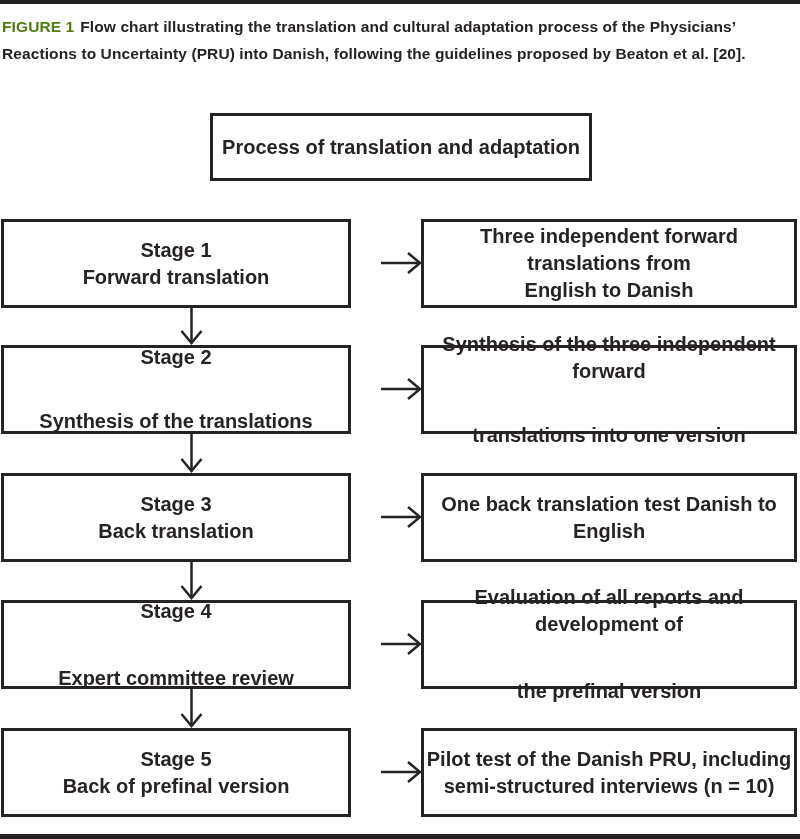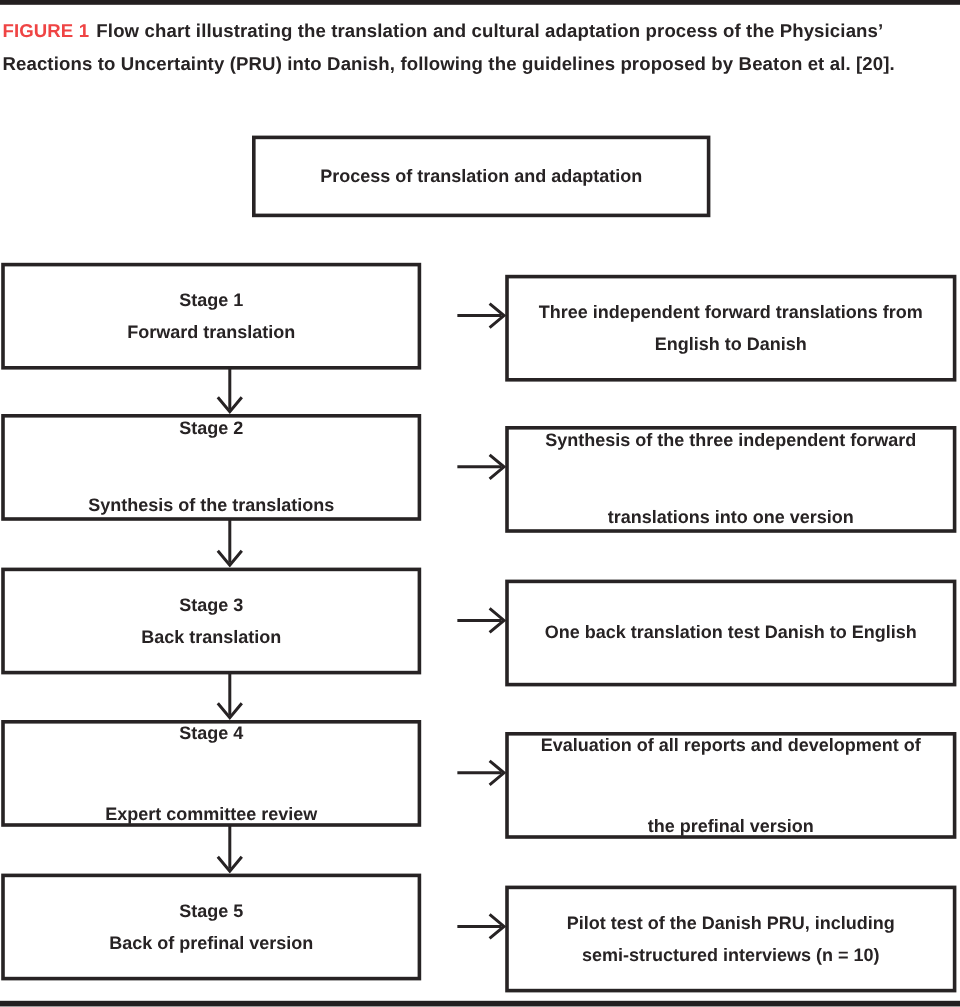--- a/index.html
+++ b/index.html
@@ -24,39 +24,39 @@
 
   .caption {
     position: absolute;
     left: 2px;
     top: 13px;
     width: 788px;
     font-size: 15.5px;
     line-height: 27px;
     letter-spacing: 0.1px;
   }
-  .fig-label { color: #ef4444; padding-right: 6px; }
+  .fig-label { color: #4d7c0f; padding-right: 6px; }
 
   .box {
     position: absolute;
     box-sizing: border-box;
     border: 3px solid #272324;
     background: #ffffff;
     display: flex;
     flex-direction: column;
     align-items: center;
     justify-content: center;
     text-align: center;
-    font-size: 15px;
+    font-size: 20px;
     line-height: 27px;
   }
   .header-box { left: 210px; top: 113px; width: 382px; height: 68px; }
 
   .left-box  { left: 1px;   width: 350px; height: 89px; }
-  .right-box { left: 421px; width: 376px; height: 89px; padding: 0 0; margin-top: 10px; }
+  .right-box { left: 421px; width: 376px; height: 89px; padding: 0 0; }
 
   .r1 { top: 219px; }
   .r2 { top: 345px; gap: 37px; }
   .r3 { top: 473px; }
   .r4 { top: 600px; gap: 40px; }
   .r5 { top: 728px; }
 
   .arrow { position: absolute; }
   .arrow svg { display: block; }
   .h-arrow { left: 381px; width: 41px; height: 26px; }

